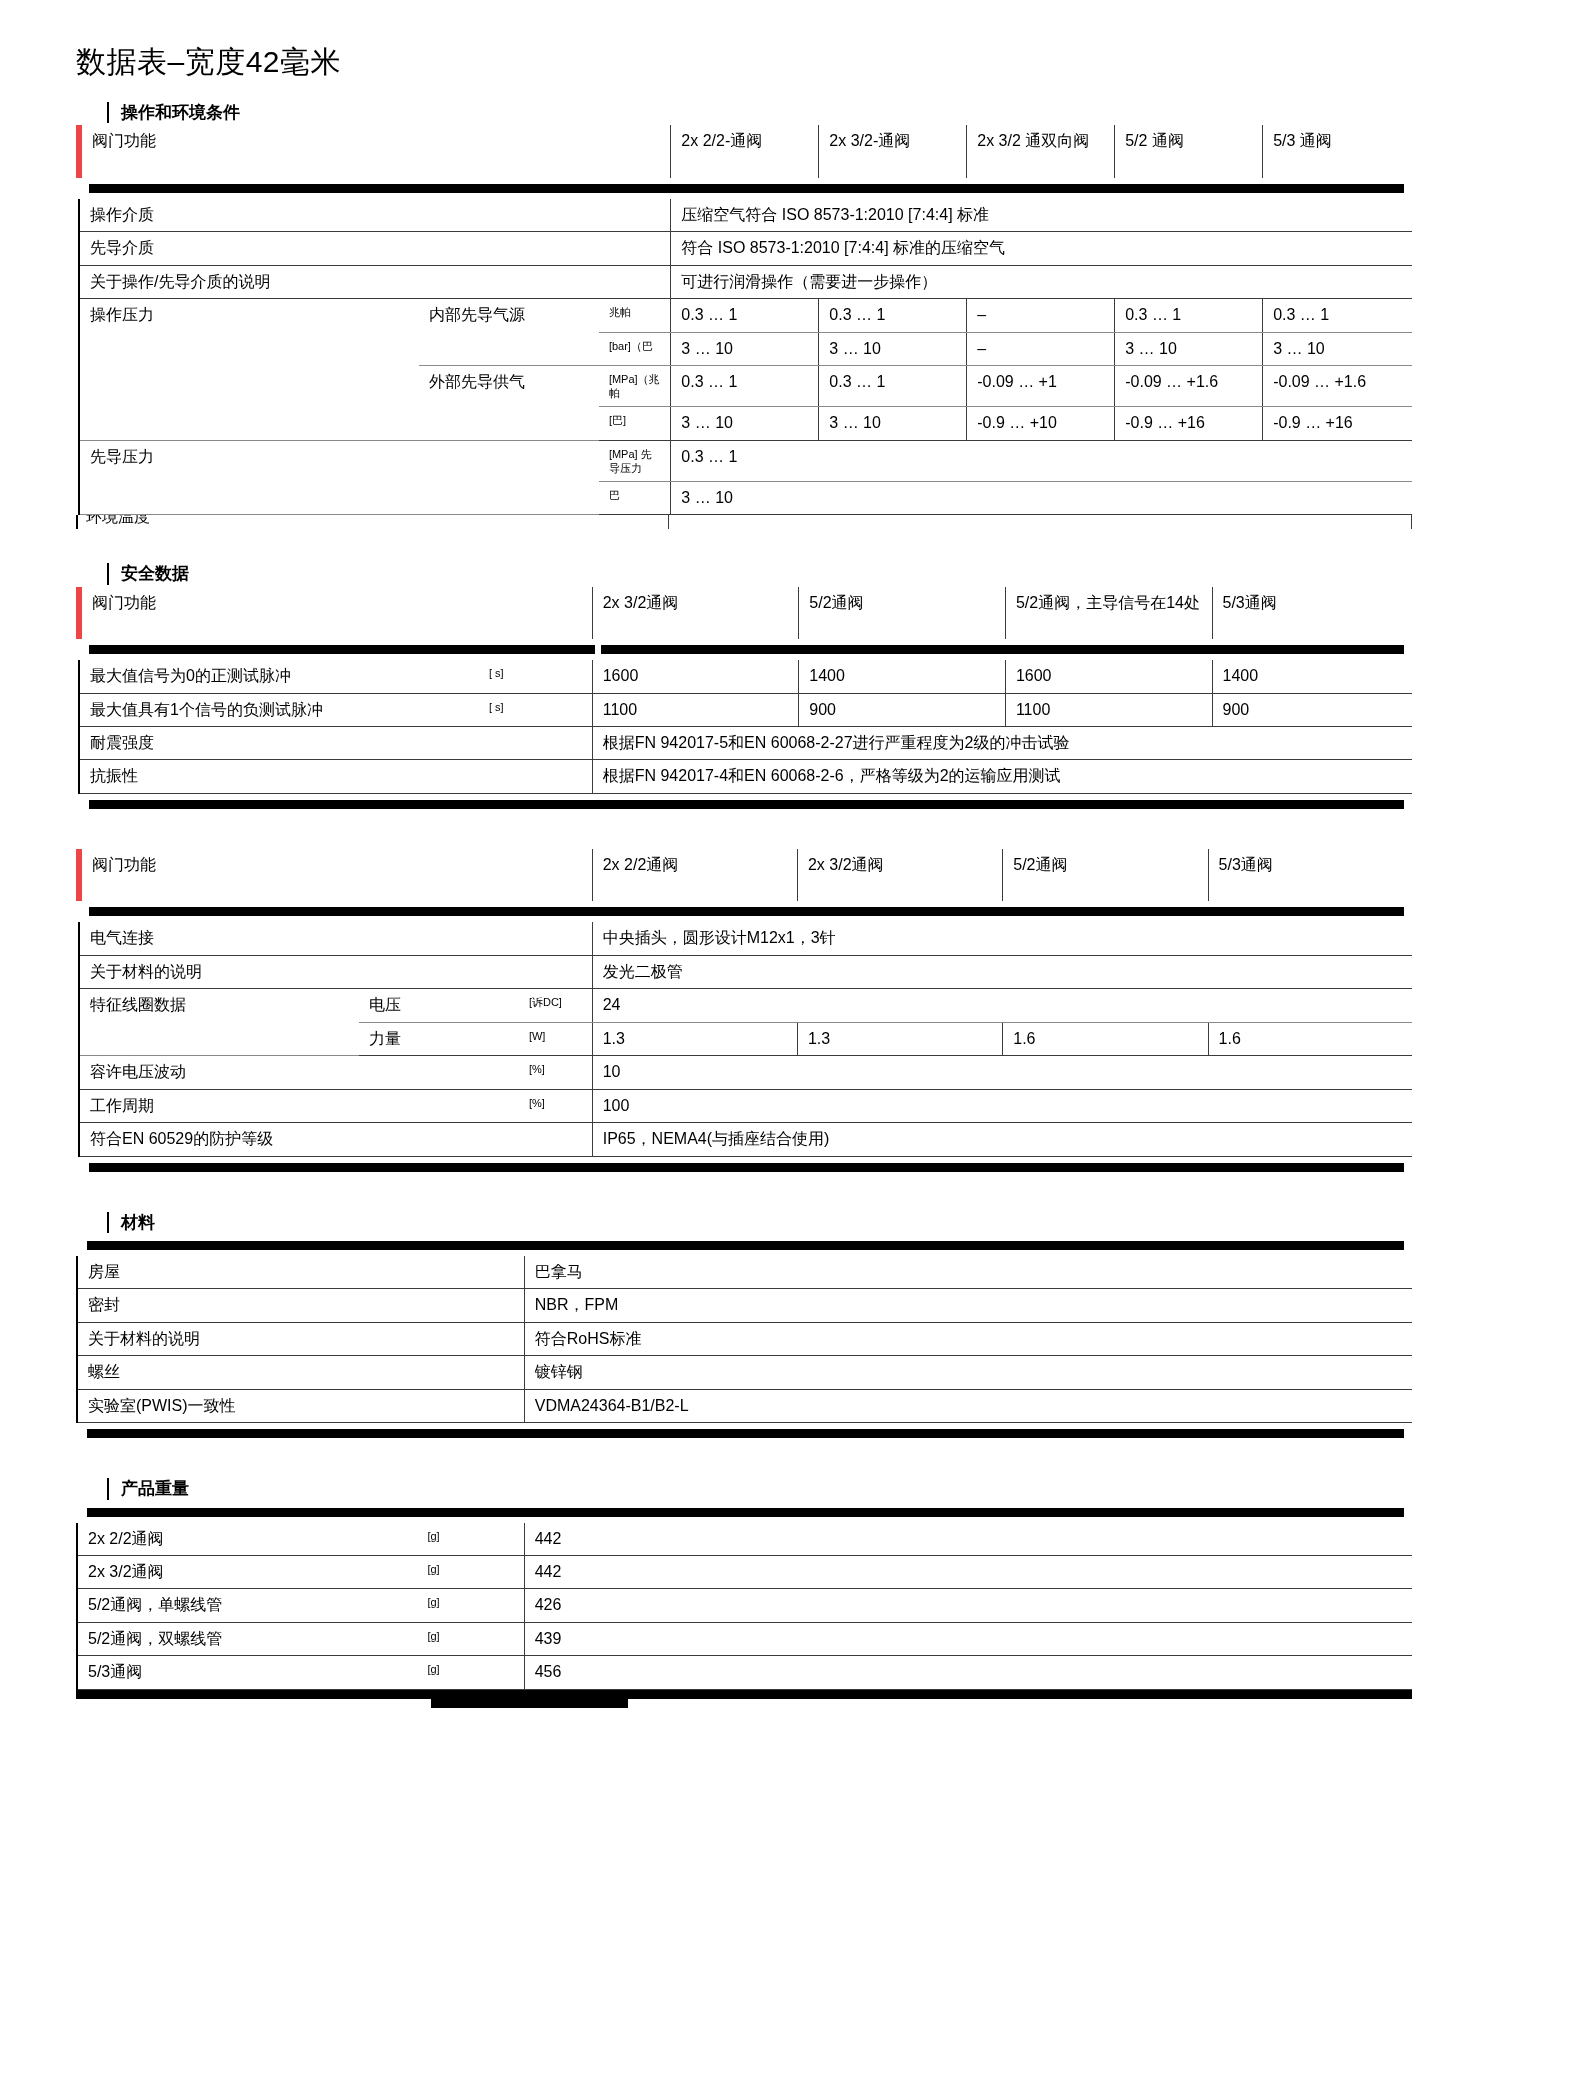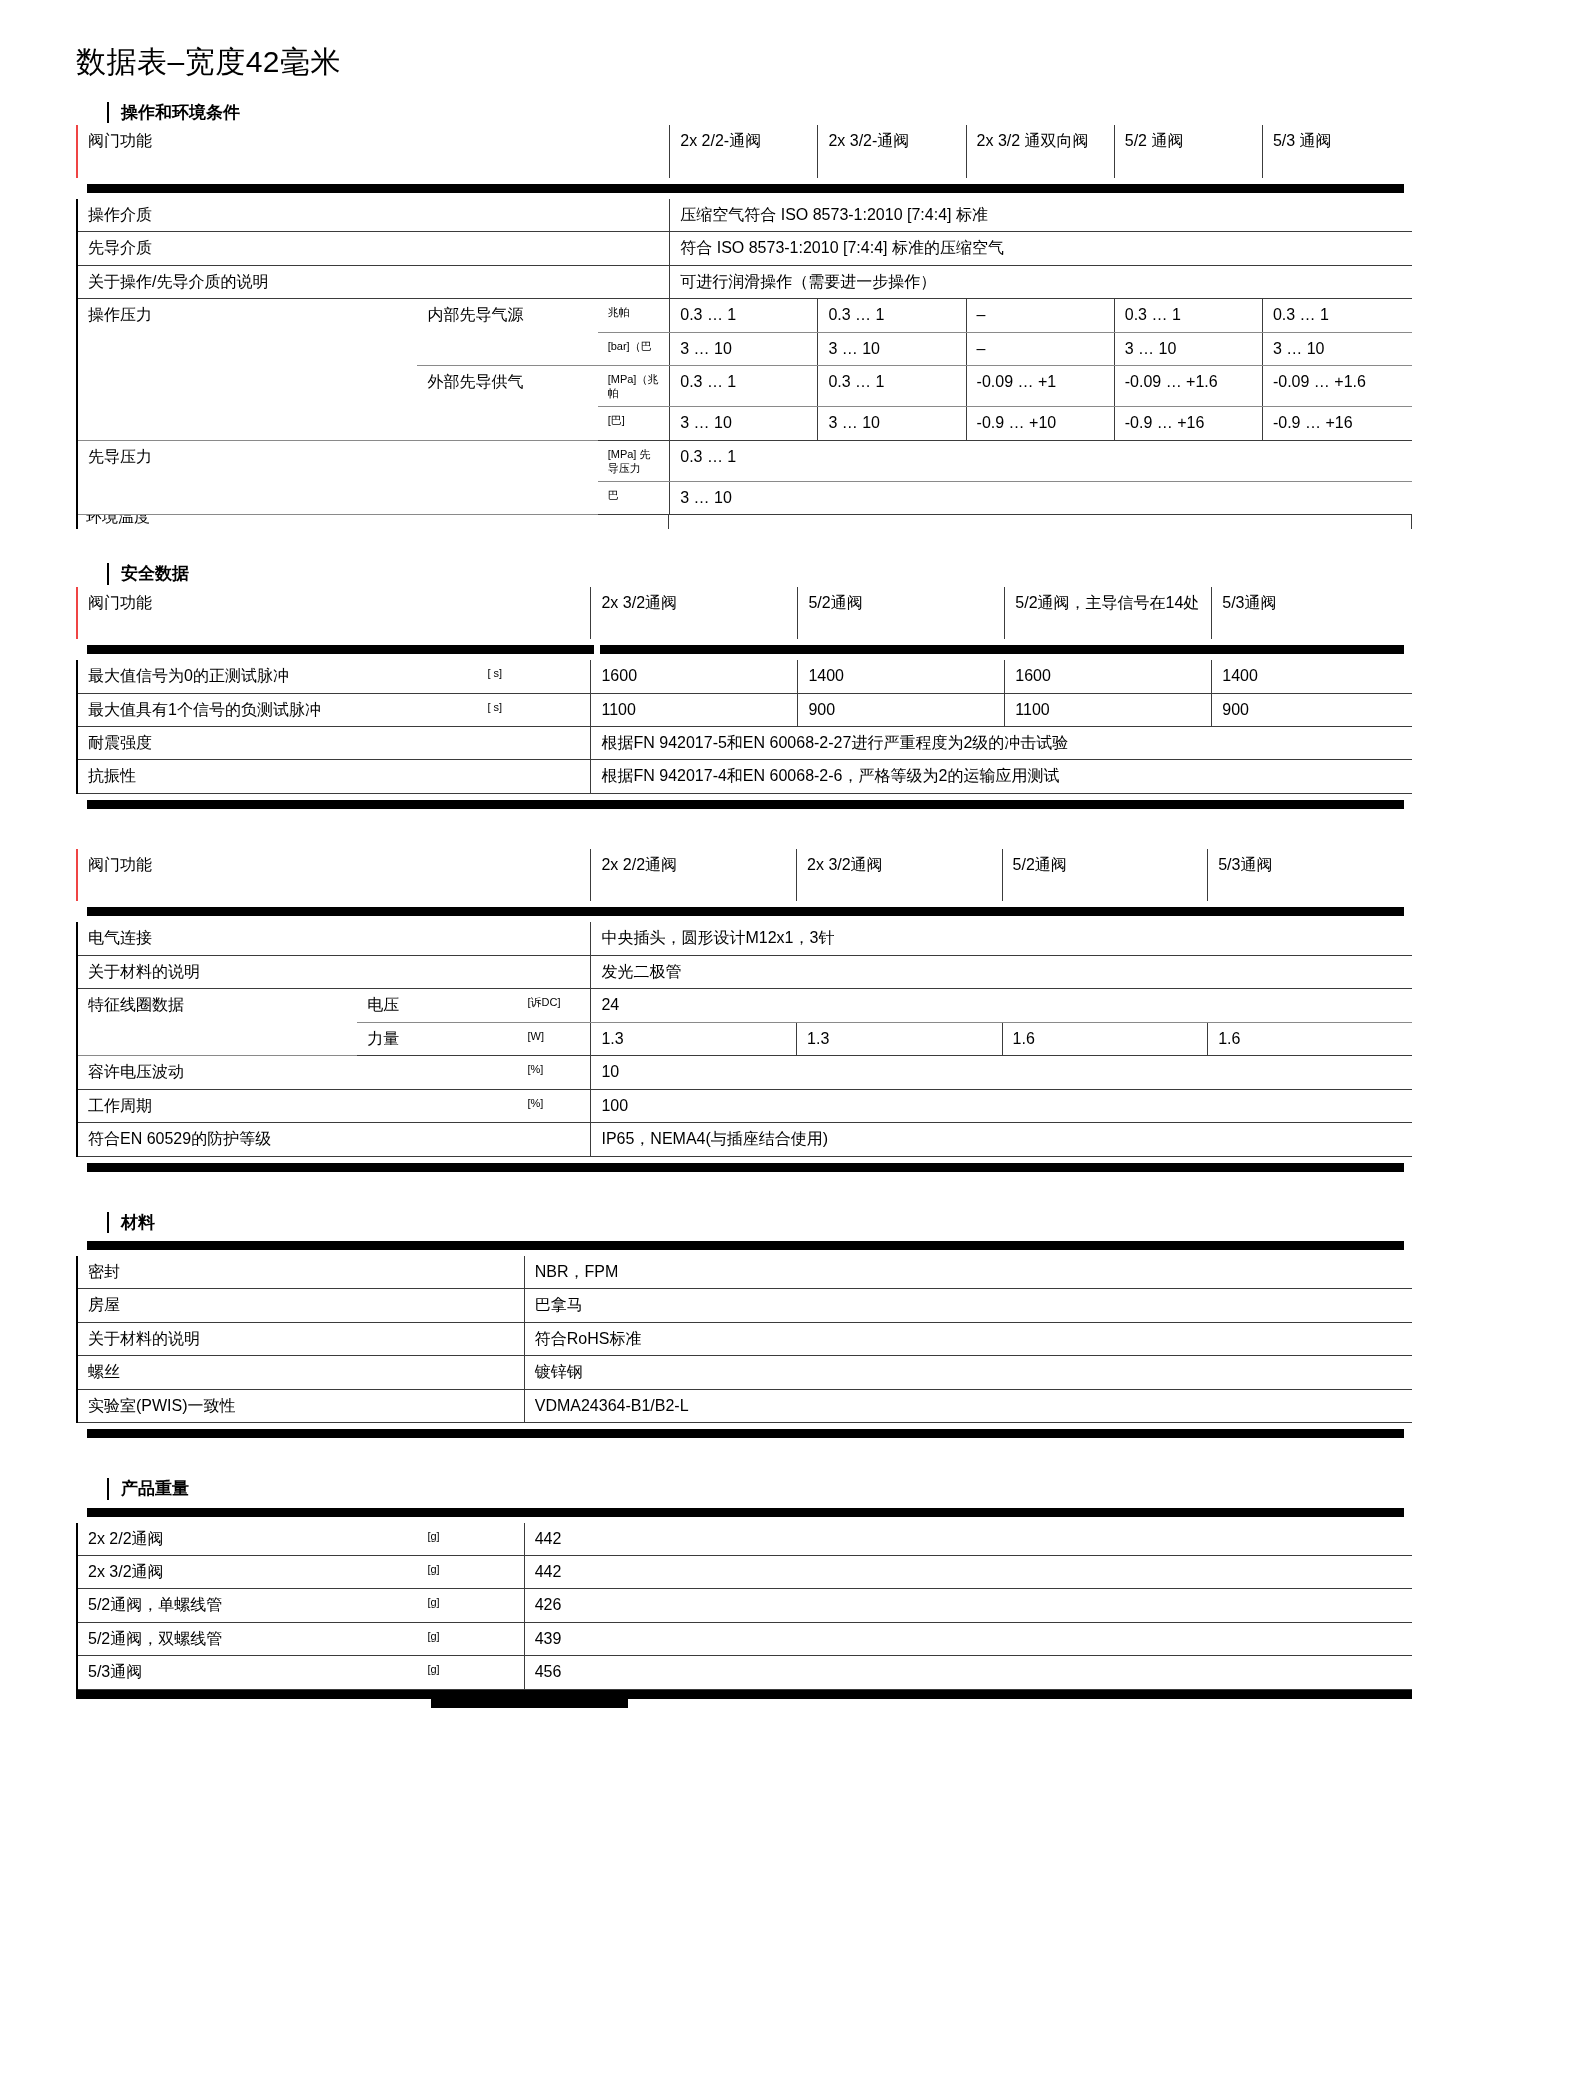--- a/index.html
+++ b/index.html
@@ -73,21 +73,21 @@
     border-bottom: 1px solid #8a8a8a;
   }
 
   
   tr.hdr td {
     padding-top: 6px;
     padding-bottom: 26px;
     border-bottom: none;
   }
   tr.hdr td.first {
-    border-left: 2px solid #ef4444;
+    border-left: 6px solid #ef4444;
   }
 
   
   .barrow td {
     padding: 0;
     border-left: none !important;
   }
   .bar {
     height: 9px;
     background: #000;
@@ -438,26 +438,26 @@
         </colgroup>
 
       <tbody>
           <tr class="barrow">
         <td colspan="2">
               <div class="bar"></div>
             </td>
       </tr>
 
       <tr class="row">
+        <td class="first">房屋</td>
+        <td>巴拿马</td>
+      </tr>
+      <tr class="row">
         <td class="first">密封</td>
         <td>NBR，FPM</td>
-      </tr>
-      <tr class="row">
-        <td class="first">房屋</td>
-        <td>巴拿马</td>
       </tr>
       <tr class="row">
         <td class="first">关于材料的说明</td>
         <td>符合RoHS标准</td>
       </tr>
       <tr class="row">
         <td class="first">螺丝</td>
         <td>镀锌钢</td>
       </tr>
       <tr class="row">

